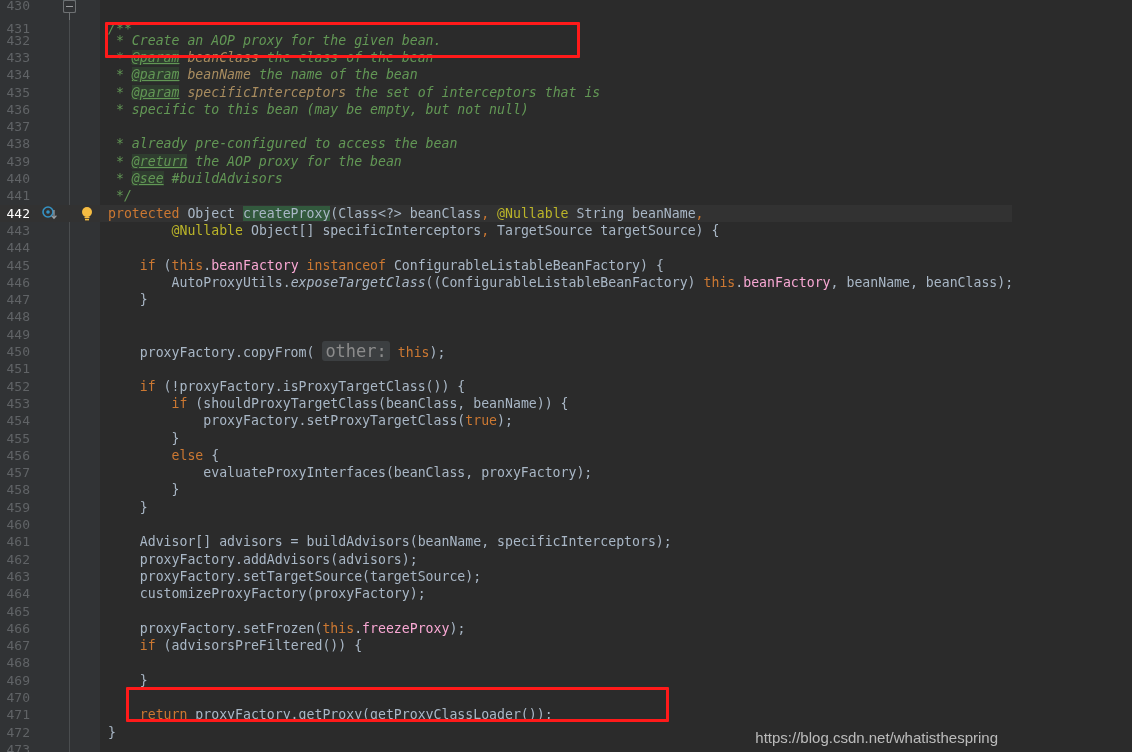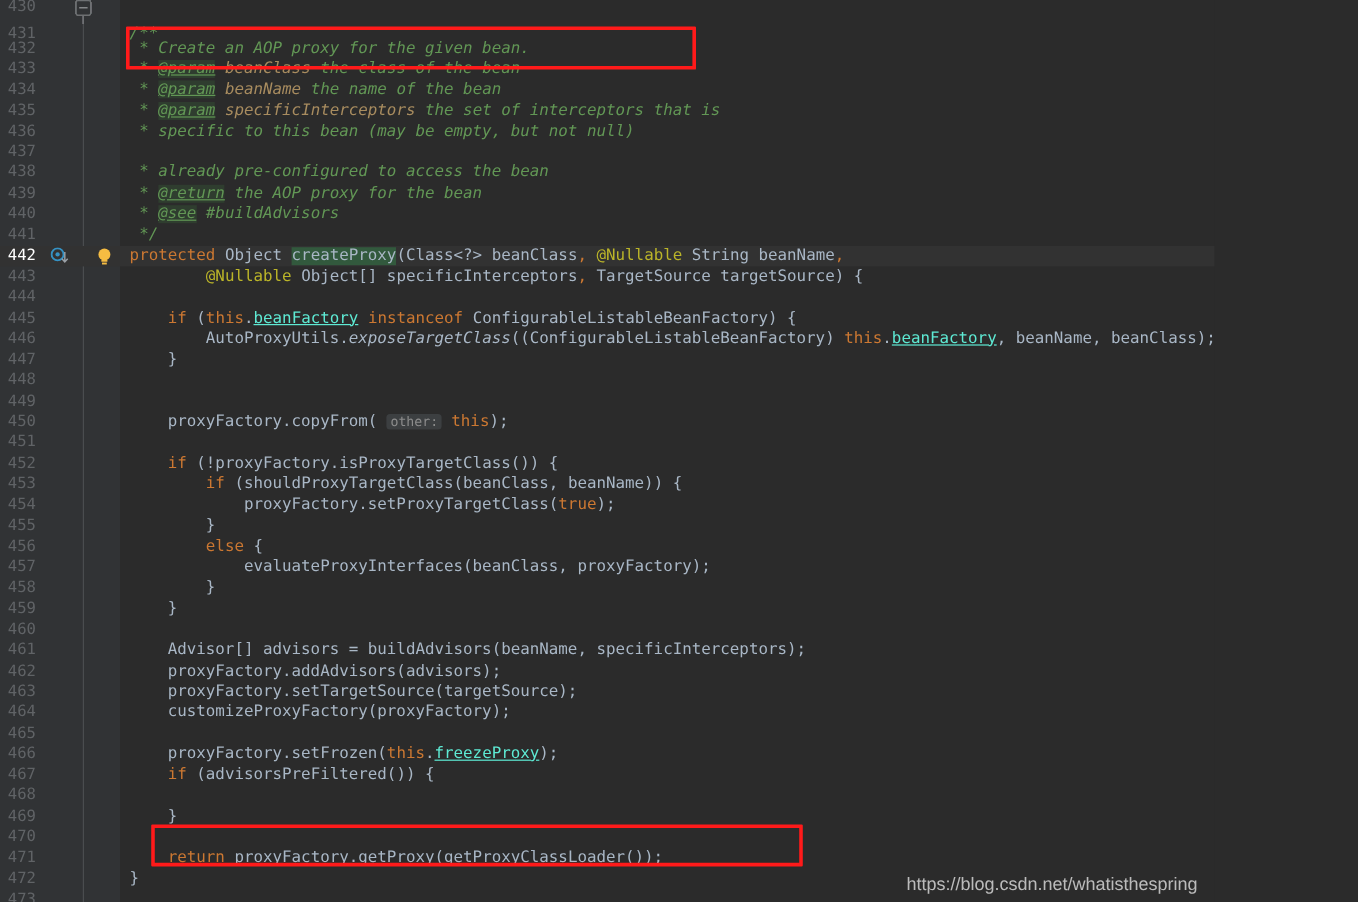--- a/index.html
+++ b/index.html
@@ -71,36 +71,36 @@
   .ltext {
     position: absolute;
     left: 108px;
     color: #a9b7c6;
     white-space: pre;
   }
 
   
   .kw   { color: #cc7832; }            
   .id   { color: #a9b7c6; }            
-  .fld  { color: #5eead4; text-decoration: underline; }
+  .fld  { color: #f9a8d4; }
   .mthi { color: #a9b7c6; font-style: italic; }
   .ann  { color: #bbb529; }            
   .doc  { color: #629755; font-style: italic; }
   .dtag { color: #629755; font-style: italic;
           background: #2f3d2f; text-decoration: underline; }
   .dpar { color: #a88c5f; font-style: italic; }
   .hl   { background: #32593d; }       
 
   
   .hint {
     color: #8c8c8c;
     background: #3c3f41;
     border-radius: 3px;
     padding: 0 3px;
-    font-size: 11px;
+    font-size: 17px;
   }
 
   
   .fold {
     position: absolute;
     left: 63px;
     width: 13px; height: 13px;
     box-sizing: border-box;
     border: 1px solid #6e7173;
     border-radius: 2px;

